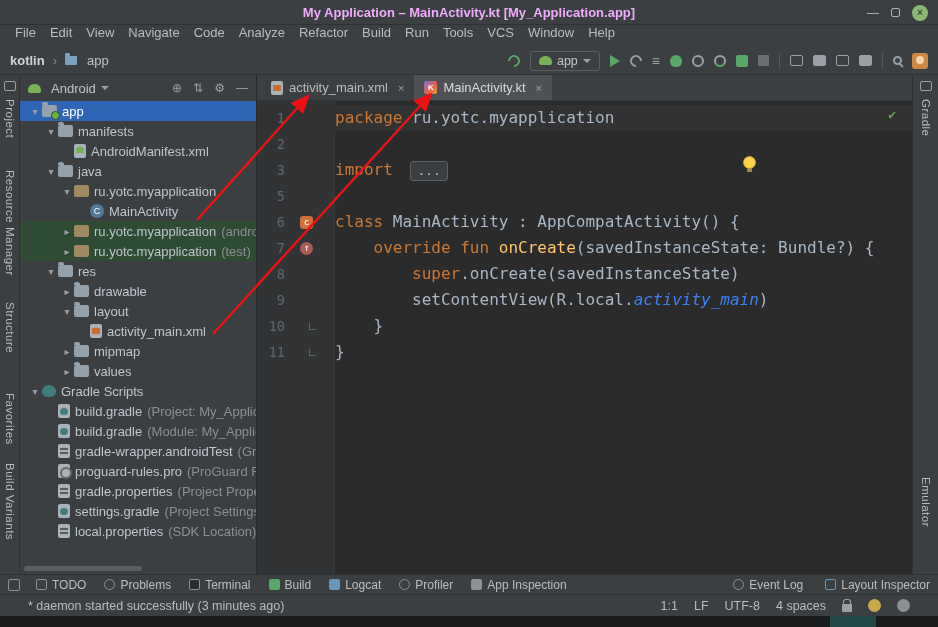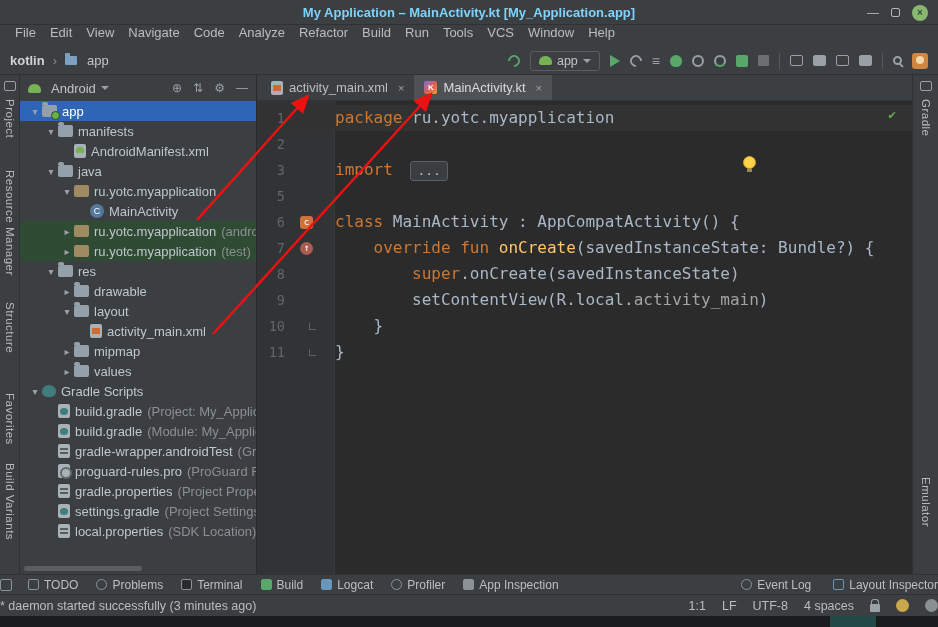--- a/index.html
+++ b/index.html
@@ -1,21 +1,21 @@
 <!DOCTYPE html>
 <html><head>
 <meta charset="utf-8">
 <style>
   *{box-sizing:border-box;margin:0;padding:0}
   html,body{width:938px;height:627px;overflow:hidden;background:#2b2b2b;font-family:"Liberation Sans",sans-serif}
   .window{width:938px;height:627px;display:flex;flex-direction:column;position:relative;background:#3c3f41}
 
   
   .titlebar{height:25px;flex:none;position:relative;display:flex;align-items:center;justify-content:center;background:#3c3f41;border-bottom:1px solid #2f3234}
-  .title{font-size:13px;font-weight:bold;color:#7dd3fc}
+  .title{font-size:13px;font-weight:bold;color:#f0abfc}
   .controls{position:absolute;right:10px;top:0;height:25px;display:flex;align-items:center;gap:12px}
   .ctl{color:#b5b5b5;font-size:12px;line-height:1}
   .ctl.max{width:9px;height:9px;border:1px solid #b5b5b5;border-radius:2px;font-size:0}
   .ctl.close{width:16px;height:16px;border-radius:50%;background:#8ab873;color:#31512c;display:flex;align-items:center;justify-content:center;font-size:10px;font-weight:bold}
 
   
   .menubar{height:22px;flex:none;display:flex;align-items:flex-start;padding:0 8px;background:#3c3f41}
   .menu-item{font-size:13px;color:#bcbcbc;padding:0 7px}
 
   
@@ -108,42 +108,42 @@
   .ln{width:40px;flex:none;text-align:right;padding-right:12px;color:#61666a;font-size:13.5px}
   .fcol{width:38px;flex:none;display:flex;align-items:center}
   .gic{width:13px;height:13px;border-radius:50%;display:flex;align-items:center;justify-content:center;font-size:9px;color:#fff;margin-left:3px;flex:none}
   .gclass{background:#d2703a;border-radius:3px}
   .goverride{background:#a85d52;font-size:10px}
   .fend{width:7px;height:7px;border:1px solid #5e6366;border-top:none;border-right:none;margin-left:12px}
   .code{white-space:pre;color:#a9b7c6}
   .kw{color:#cc7832}
   .pl{color:#a9b7c6}
   .fn{color:#ffc66d}
-  .res{color:#a3a3a3;}
+  .res{color:#3b82f6;font-style:italic}
   .fold-box{display:inline-block;margin-left:8px;padding:0 6px;background:#3b3e40;border:1px solid #5c6062;border-radius:3px;color:#bdbdbd;font-size:13px;line-height:18px;vertical-align:middle}
   .check{position:absolute;right:16px;top:6px;color:#63a757;font-size:13px;z-index:5}
   .bulb{position:absolute;left:486px;top:55px;width:13px;height:13px;border-radius:50%;background:#ffd24a;border:1px solid #c9a22f;z-index:5}
   .bulb::after{content:"";position:absolute;left:3px;bottom:-4px;width:5px;height:3px;background:#9a8a54}
 
   
-  .twbar{height:20px;flex:none;background:#3c3f41;border-top:1px solid #2f3234;display:flex;align-items:center;padding:0 0;font-size:12px;color:#bdbdbd}
+  .twbar{height:20px;flex:none;background:#3c3f41;border-top:1px solid #2f3234;display:flex;align-items:center;padding:0 8px;font-size:12px;color:#bdbdbd}
   .tw{display:flex;align-items:center;gap:5px;margin-right:18px}
   .tw-right{margin-left:auto;display:flex;align-items:center}
   .tw-right .tw{margin-right:0;margin-left:22px}
   .twi{width:11px;height:11px;border-radius:2px;flex:none;border:1.5px solid #8b9399}
   .twi.problems,.twi.eventlog,.twi.profiler2{border-radius:50%}
   .twi.terminal{background:#2b2b2b}
   .twi.build{background:#59a869;border-color:#59a869}
   .twi.logcat{background:#6897bb;border-color:#6897bb}
   .twi.inspection{background:#8b9399}
   .twi.layoutinsp{border-color:#6897bb}
   .tw-switch{width:12px;height:12px;border:1.5px solid #8b9399;border-radius:2px;margin-right:16px;flex:none}
 
   
-  .statusbar{height:22px;flex:none;background:#3c3f41;border-top:1px solid #2f3234;display:flex;align-items:center;padding:0 0;font-size:12.5px;color:#bcbcbc}
+  .statusbar{height:22px;flex:none;background:#3c3f41;border-top:1px solid #2f3234;display:flex;align-items:center;padding:0 28px;font-size:12.5px;color:#bcbcbc}
   .status-right{margin-left:auto;display:flex;align-items:center;gap:16px}
   .lock{width:10px;height:8px;background:#9aa0a6;border-radius:1px;position:relative;margin-top:4px}
   .lock::before{content:"";position:absolute;top:-5px;left:1px;width:6px;height:5px;border:1.5px solid #9aa0a6;border-bottom:none;border-radius:3px 3px 0 0}
   .face{width:13px;height:13px;border-radius:50%}
   .face.happy{background:#c9a94c}
   .face.gray{background:#8a8f92}
 
   
   .taskbar{height:11px;flex:none;background:#191b1d;position:relative}
   .task-item{position:absolute;right:62px;top:0;width:46px;height:11px;background:#224848}

